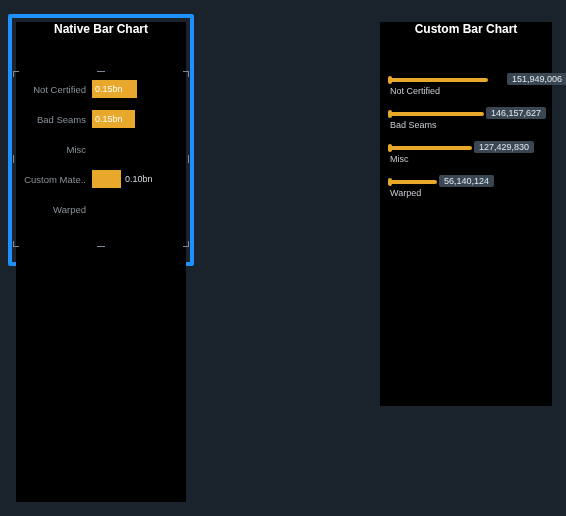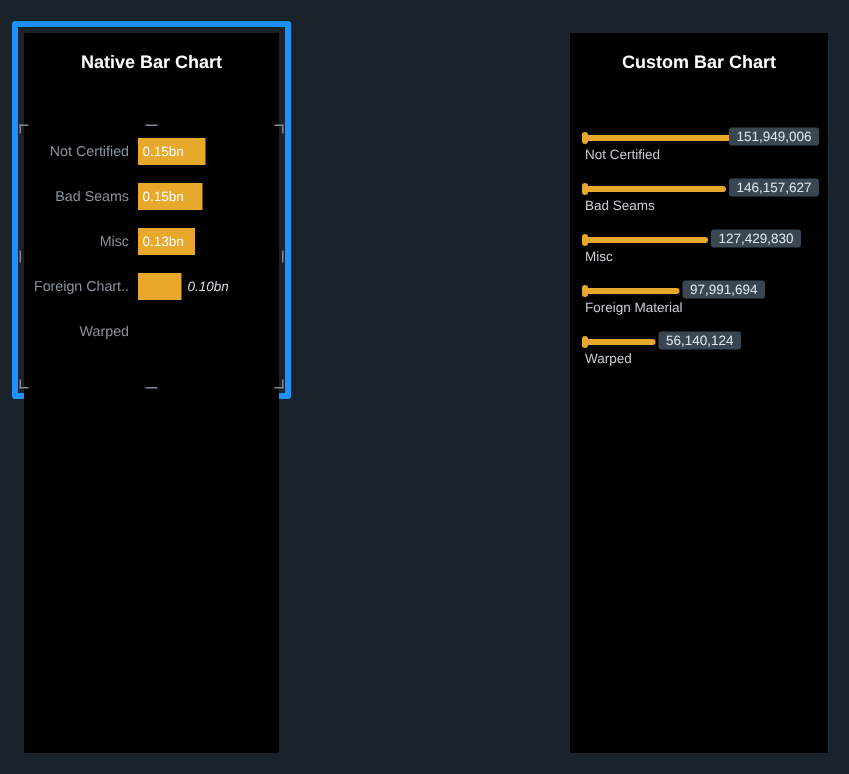--- a/index.html
+++ b/index.html
@@ -24,39 +24,38 @@
   .panel.native {
     left: 16px;
     top: 22px;
     width: 170px;
     height: 480px;
   }
   .panel.custom {
     left: 380px;
     top: 22px;
     width: 172px;
-    height: 480px;
+    height: 384px;
   }
   .sel-border {
     position: absolute;
     left: 8px;
     top: 14px;
     width: 186px;
     height: 252px;
     border: 4px solid #1e90ff;
     border-radius: 2px;
     box-sizing: border-box;
     pointer-events: none;
   }
   .panel-title {
     color: #fff;
     font-weight: 700;
     font-size: 12px;
     text-align: center;
-    padding-top: 12px;
     padding-bottom: 14px;
   }
   
   .native-chart-area {
     position: relative;
     margin-top: 24px;
     height: 170px;
   }
   .handle {
     position: absolute;
@@ -195,63 +194,54 @@
           </div>
           <div class="native-row">
             <div class="native-cat">Bad Seams</div>
             <div class="native-bar-track">
               <div class="native-bar" style="width: 43px;"></div>
               <div class="native-val-in">0.15bn</div>
             </div>
           </div>
           <div class="native-row">
             <div class="native-cat">Misc</div>
-            <div class="native-bar-track">
-              <div class="native-bar" style="width: 38px;"></div>
-              <div class="native-val-in">0.13bn</div>
-            </div>
-          </div>
-          <div class="native-row">
-            <div class="native-cat">Foreign Chart..</div>
+          </div>
+          <div class="native-row">
+            <div class="native-cat">Custom Mate..</div>
             <div class="native-bar-track">
               <div class="native-bar" style="width: 29px;"></div>
-              <div class="native-val-out" style="left: 33px; font-style: italic;">0.10bn</div>
+              <div class="native-val-out" style="left: 33px;">0.10bn</div>
             </div>
           </div>
           <div class="native-row">
             <div class="native-cat">Warped</div>
           </div>
         </div>
     </div>
   </div>
 
   <div class="panel custom">
     <div class="panel-title">Custom Bar Chart</div>
     <div class="custom-body" id="custom-rows">
         <div class="custom-row">
           <div class="custom-bar" style="width: 98px;"></div>
-          <div class="custom-val" style="left: 96px;">151,949,006</div>
+          <div class="custom-val" style="left: 117px;">151,949,006</div>
           <div class="custom-cat">Not Certified</div>
         </div>
         <div class="custom-row">
           <div class="custom-bar" style="width: 94px;"></div>
           <div class="custom-val" style="left: 96px;">146,157,627</div>
           <div class="custom-cat">Bad Seams</div>
         </div>
         <div class="custom-row">
           <div class="custom-bar" style="width: 82px;"></div>
           <div class="custom-val" style="left: 84px;">127,429,830</div>
           <div class="custom-cat">Misc</div>
         </div>
         <div class="custom-row">
-          <div class="custom-bar" style="width: 63px;"></div>
-          <div class="custom-val" style="left: 65px;">97,991,694</div>
-          <div class="custom-cat">Foreign Material</div>
-        </div>
-        <div class="custom-row">
           <div class="custom-bar" style="width: 47px;"></div>
           <div class="custom-val" style="left: 49px;">56,140,124</div>
           <div class="custom-cat">Warped</div>
         </div>
       </div>
   </div>
 
 </div>
 
 </body></html>

